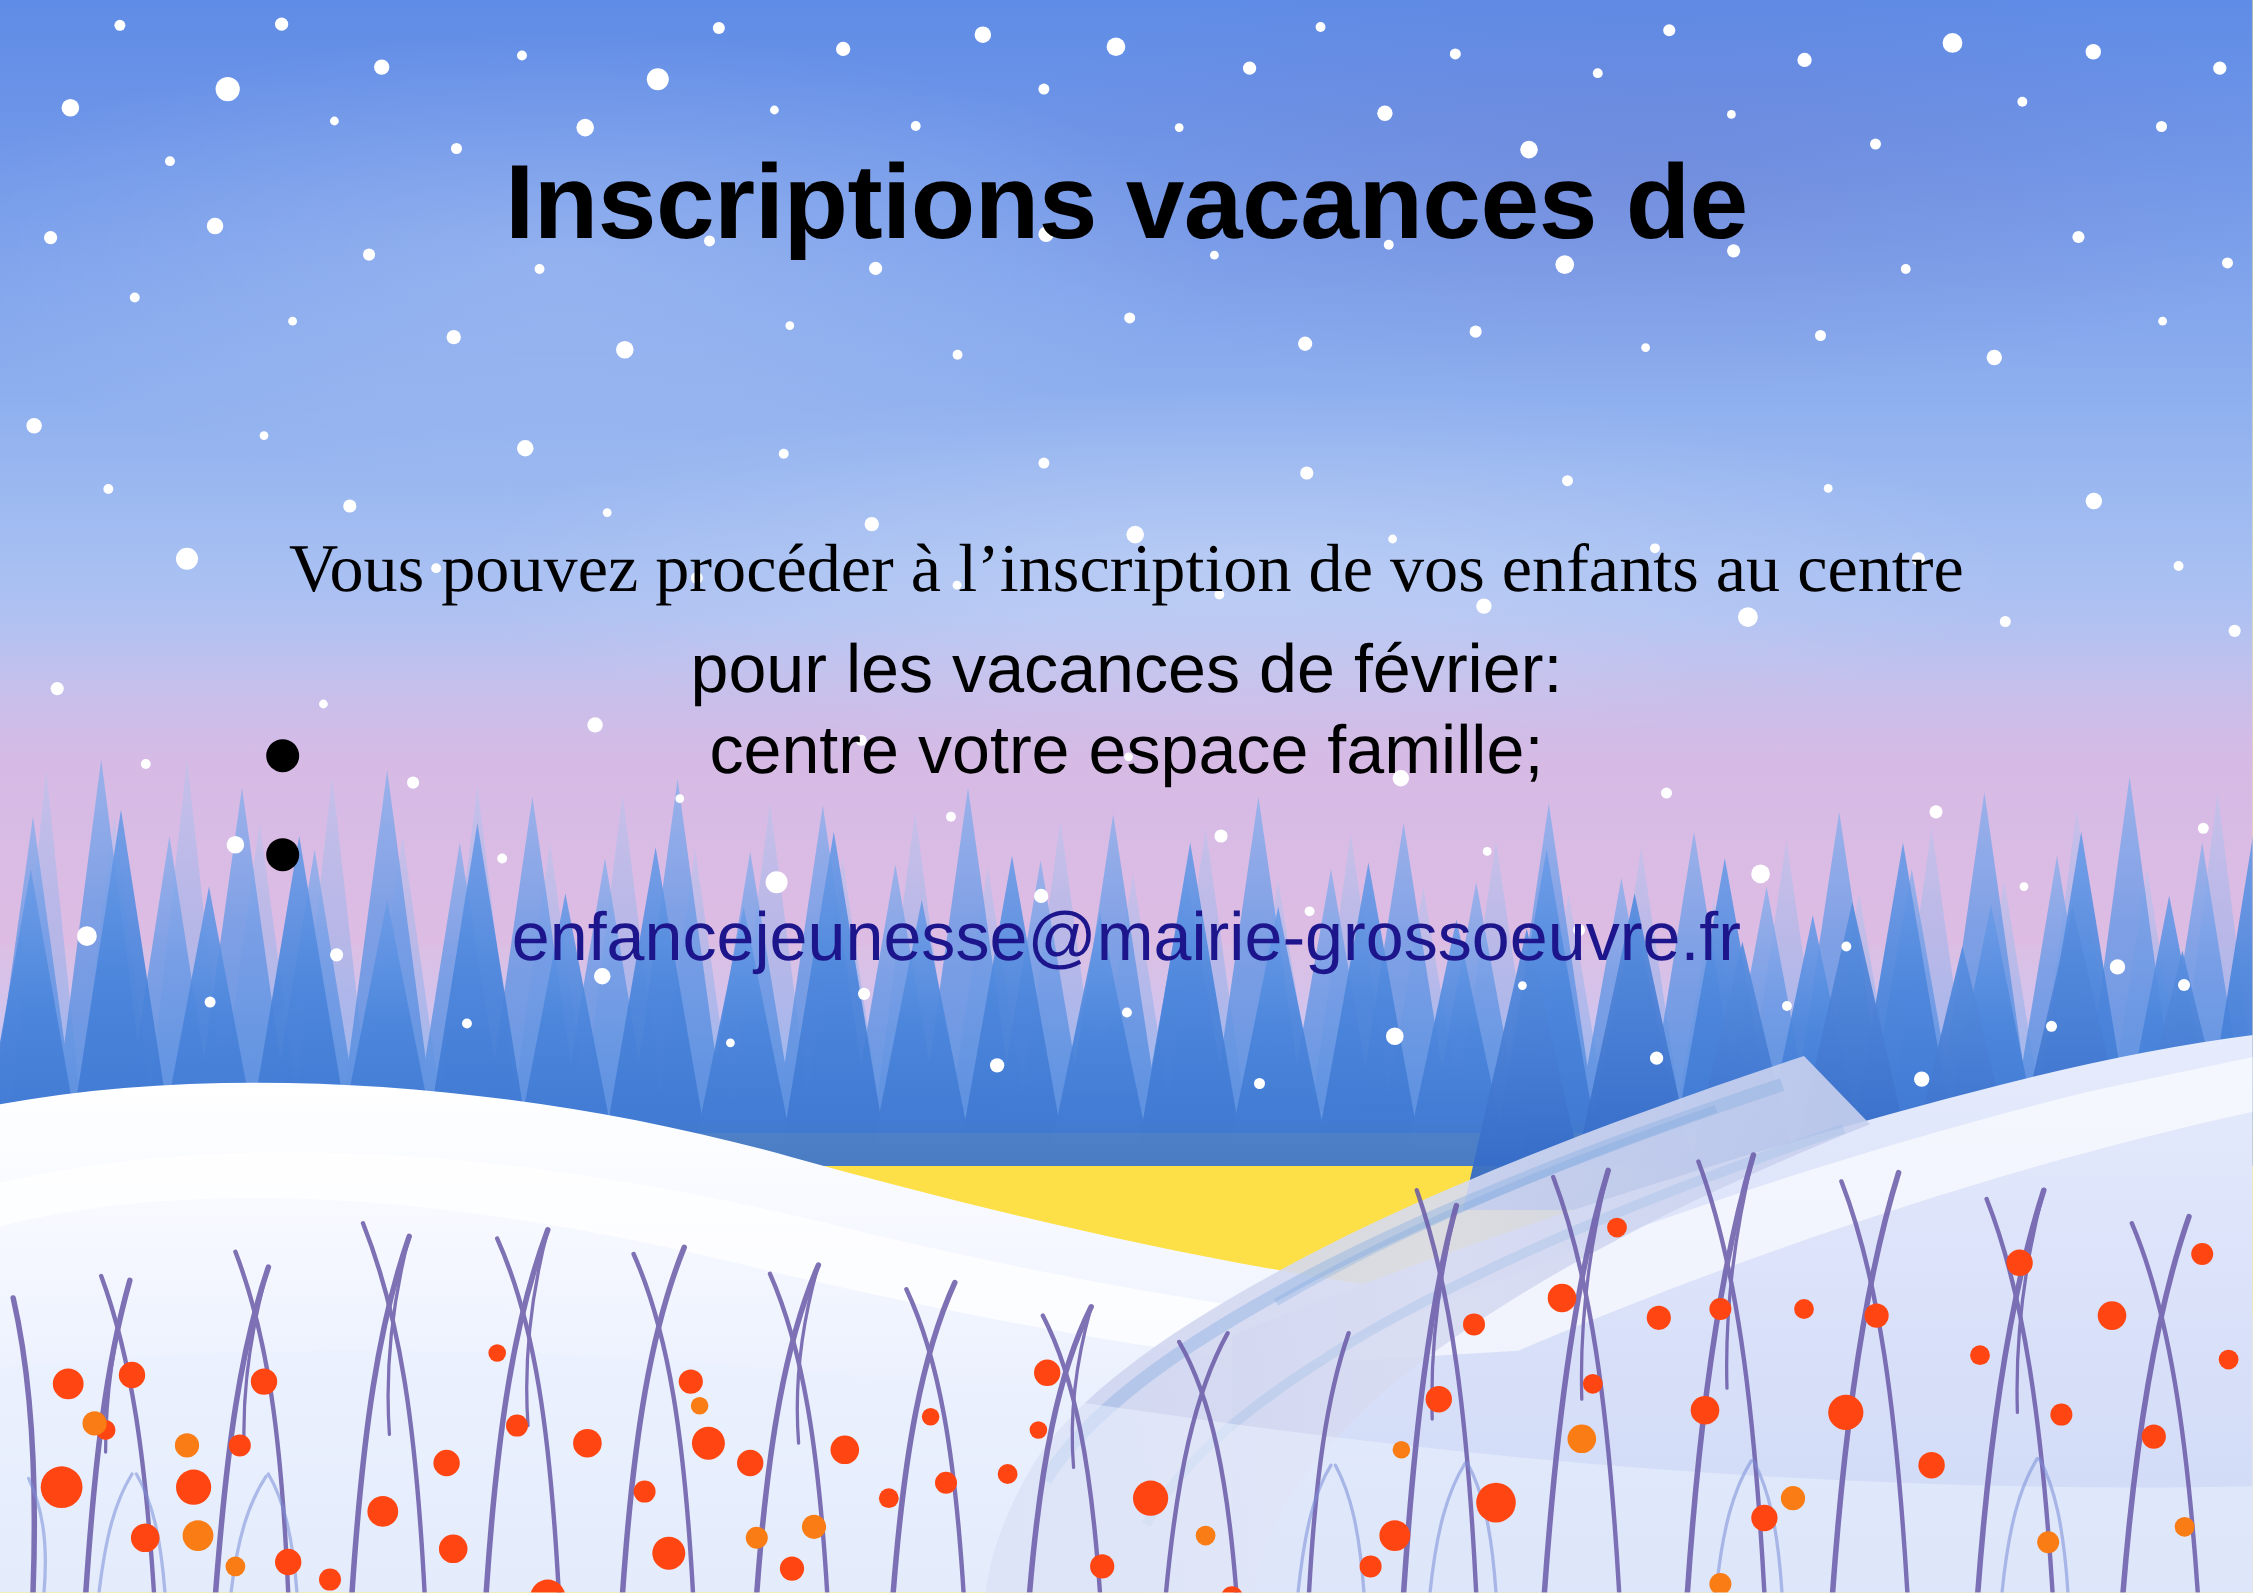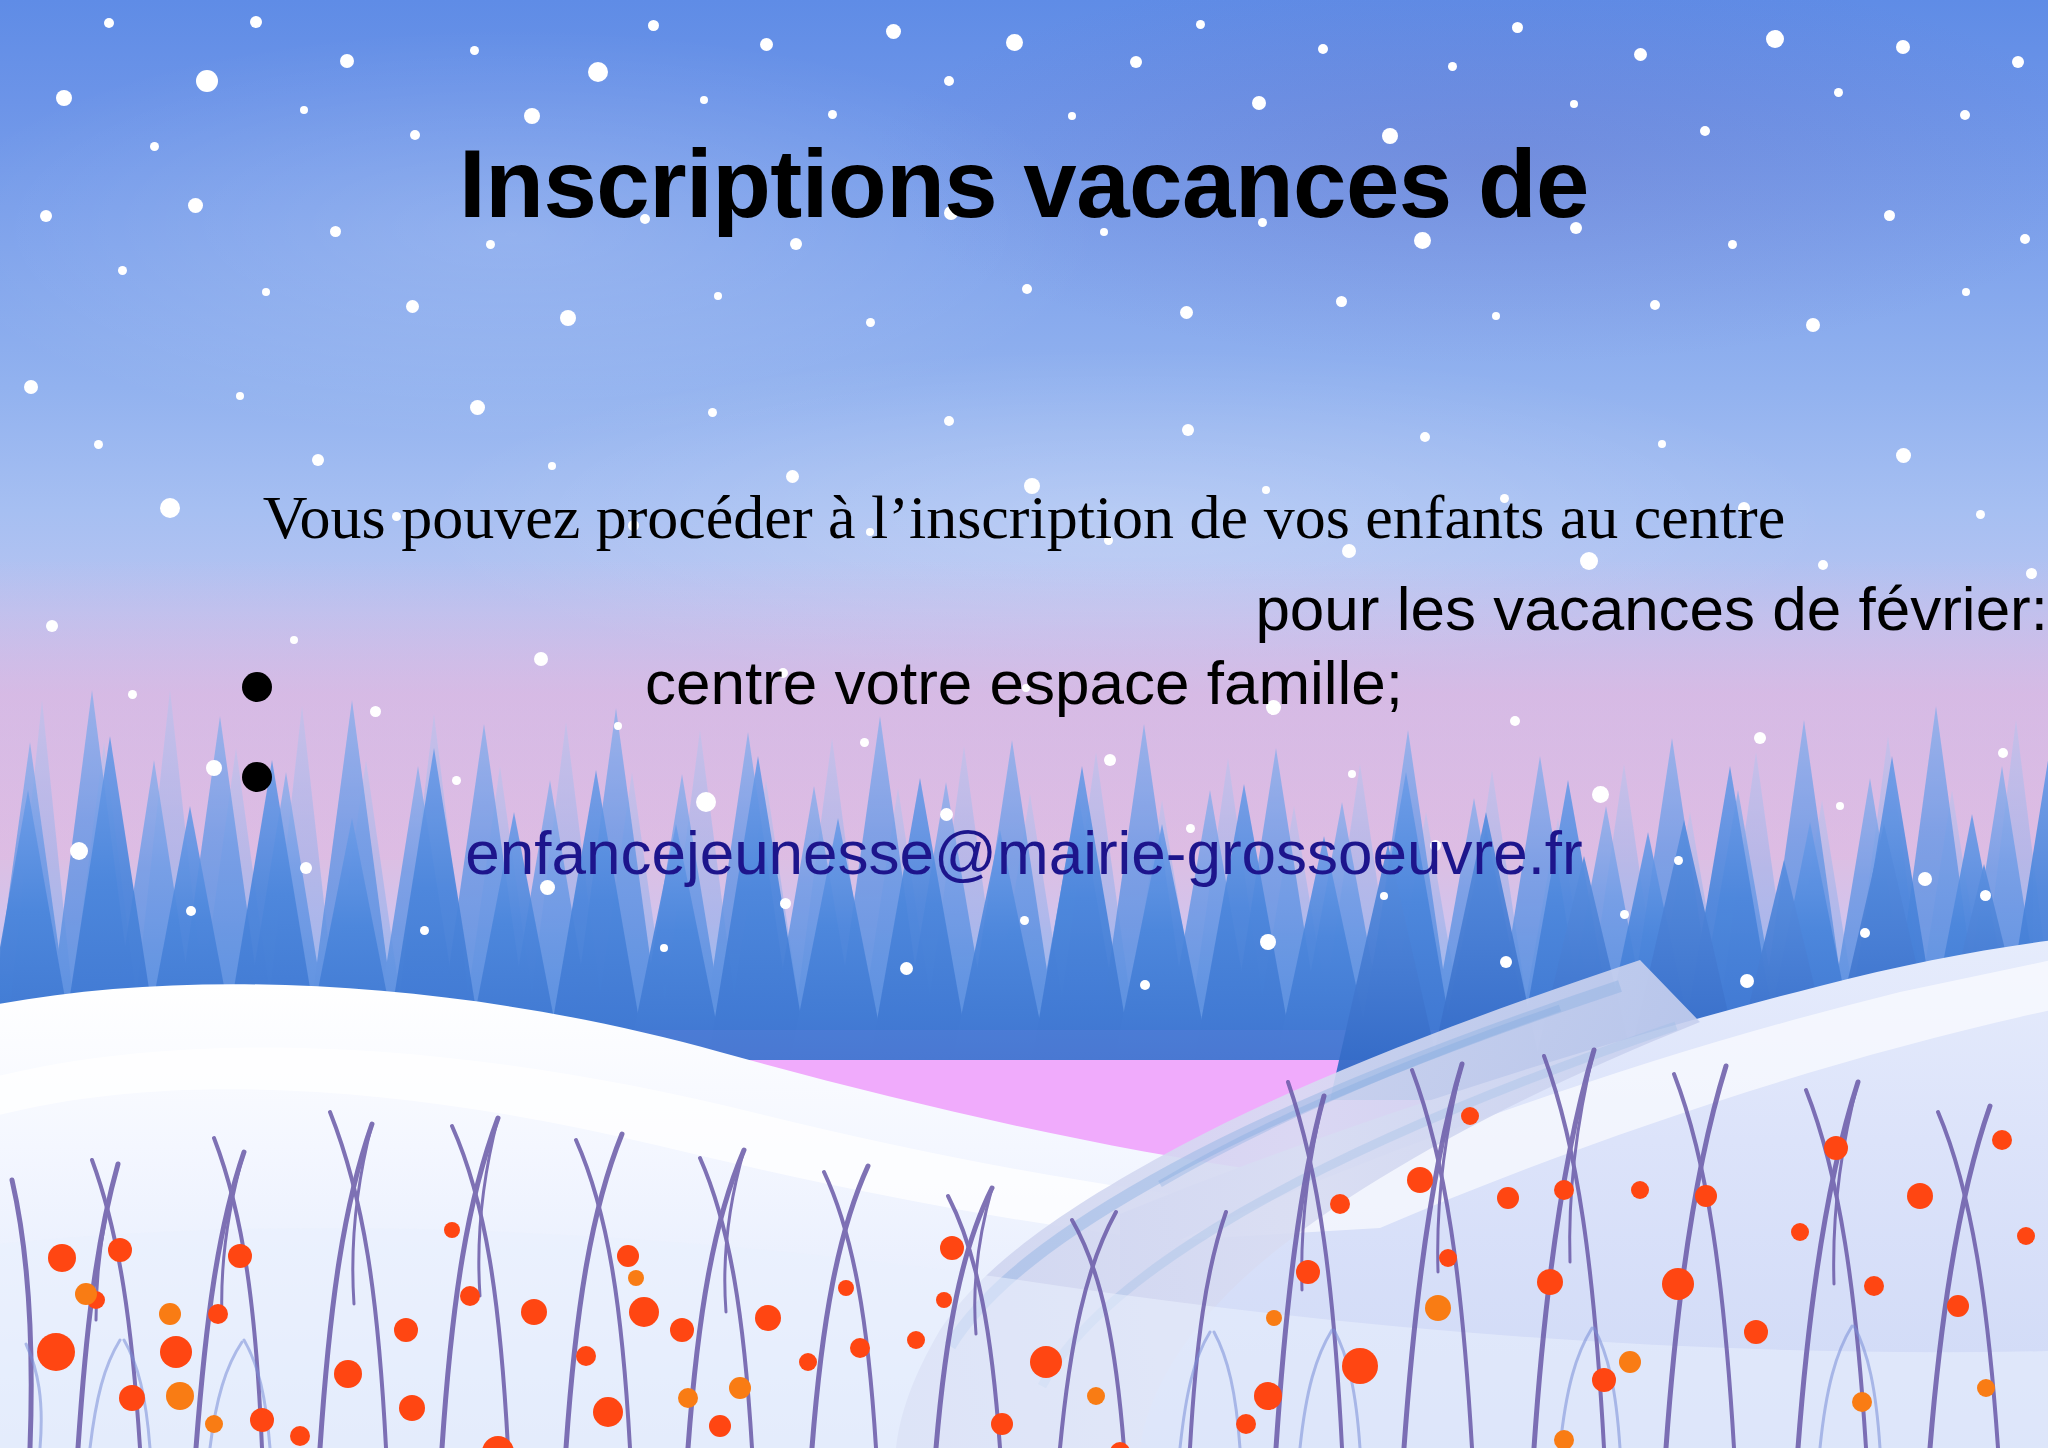--- a/index.html
+++ b/index.html
@@ -2,21 +2,21 @@
 <html><head>
 <meta charset="utf-8">
 <style>
   html,body{margin:0;padding:0;background:#fff;}
   body{font-family:"Liberation Sans",sans-serif;}
 
   #poster{
     position:relative;
     width:2048px;height:1448px;
     overflow:hidden;
-    background:#f0abfc;
+    background:#fde047;
   }
 
   
   .sky{
     position:absolute;left:0;top:0;width:2048px;height:1020px;
     background:
       linear-gradient(180deg,
         #5f8ce6 0%,
         #6c94e8 10%,
         #7fa3ec 24%,
@@ -77,21 +77,21 @@
   #title-line2{top:282px;}
 
   .body-line{
     position:absolute;left:0;width:2048px;
     text-align:center;
     font-size:62px;
     line-height:1.0;
     color:#000;
   }
   #para-line1{top:486px;font-family:Liberation Serif, serif;}
-  #para-line2{top:578px;text-align:right;}
+  #para-line2{top:578px;}
   #bullet-text-1{top:652px;}
   #bullet-text-2{top:742px;}
 
   #email-line{
     position:absolute;left:0;top:822px;width:2048px;
     text-align:center;
     font-size:62px;line-height:1.0;
     color:#1d158c;
   }
 

